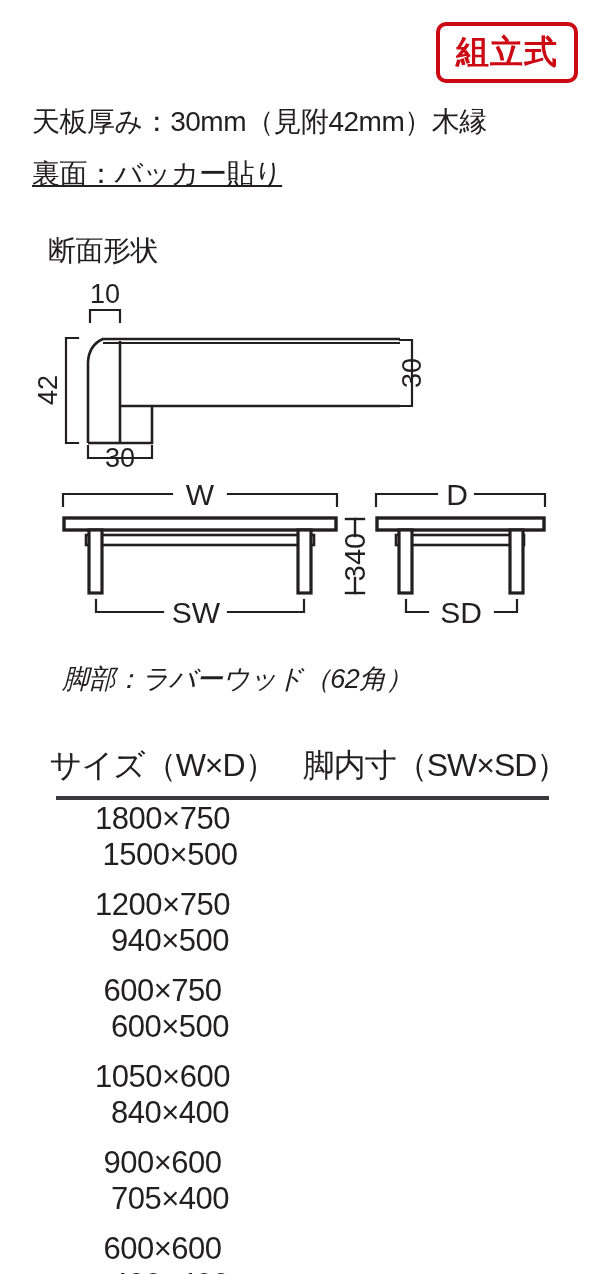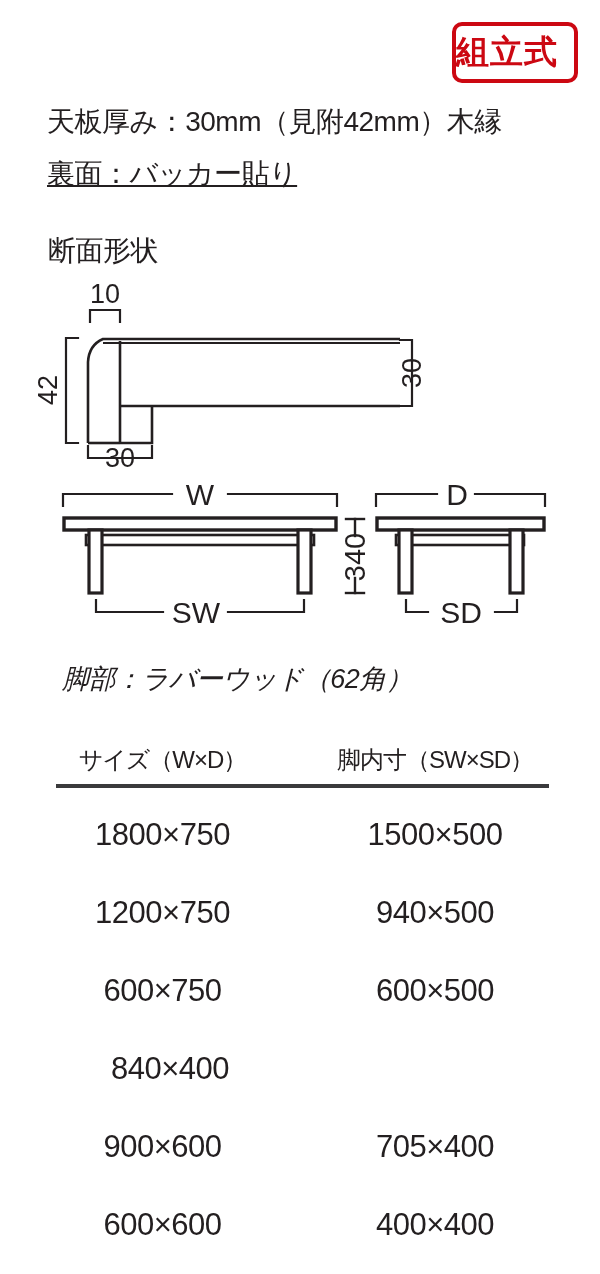--- a/index.html
+++ b/index.html
@@ -22,29 +22,29 @@
     top: 22px;
     right: 22px;
   }
   .badge {
     border: 4px solid var(--accent, #cc0812);
     border-radius: 10px;
     color: var(--accent, #cc0812);
     font-size: 33px;
     font-weight: 700;
     line-height: 1;
-    padding: 9px 16px 11px 0;
+    padding: 9px 16px 11px 16px;
     letter-spacing: 1px;
     white-space: nowrap;
   }
 
   
   .spec-line {
     position: absolute;
-    left: 47px;
+    left: 32px;
     font-size: 28px;
     line-height: 1.25;
     white-space: nowrap;
     letter-spacing: -0.5px;
   }
   #spec-top    { top: 104px; }
   #spec-back   { top: 156px; text-decoration: underline; }
   #section-title { top: 232px; left: 48px; font-size: 28px; position: absolute; letter-spacing: -0.5px;}
 
   .legs-line {
@@ -66,39 +66,40 @@
 
   
   .size-table {
     position: absolute;
     left: 30px;
     top: 744px;
     width: 545px;
   }
   .size-table .thead {
     display: flex;
-    font-size: 24px;
+    font-size: 32px;
     letter-spacing: -1px;
     padding-bottom: 8px;
   }
   .size-table .thead .col {
     text-align: center;
     white-space: nowrap;
   }
   .size-table .rule {
     height: 4px;
     background: #3a3a3c;
     margin: 0 26px 0 26px;
   }
   .size-table .trow {
     display: flex;
     font-size: 31px;
-    padding-top: 29px;
+    padding-top: 1px;
     padding-bottom: 13px;
     letter-spacing: -0.5px;
+    flex-direction: column;
   }
   .size-table .trow .col {
     text-align: center;
     white-space: nowrap;
     font-weight: 300;
   }
   .col-a { width: 265px; }
   .col-b { width: 280px; }
 </style>
 </head>
@@ -229,20 +230,21 @@
   </div>
   <div class="trow">
     <div class="col col-a">1200×750</div>
     <div class="col col-b">940×500</div>
   </div>
   <div class="trow">
     <div class="col col-a">600×750</div>
     <div class="col col-b">600×500</div>
   </div>
   <div class="trow">
+    <div class="col col-a">1050×600</div>
     <div class="col col-b">840×400</div>
   </div>
   <div class="trow">
     <div class="col col-a">900×600</div>
     <div class="col col-b">705×400</div>
   </div>
   <div class="trow">
     <div class="col col-a">600×600</div>
     <div class="col col-b">400×400</div>
   </div>

